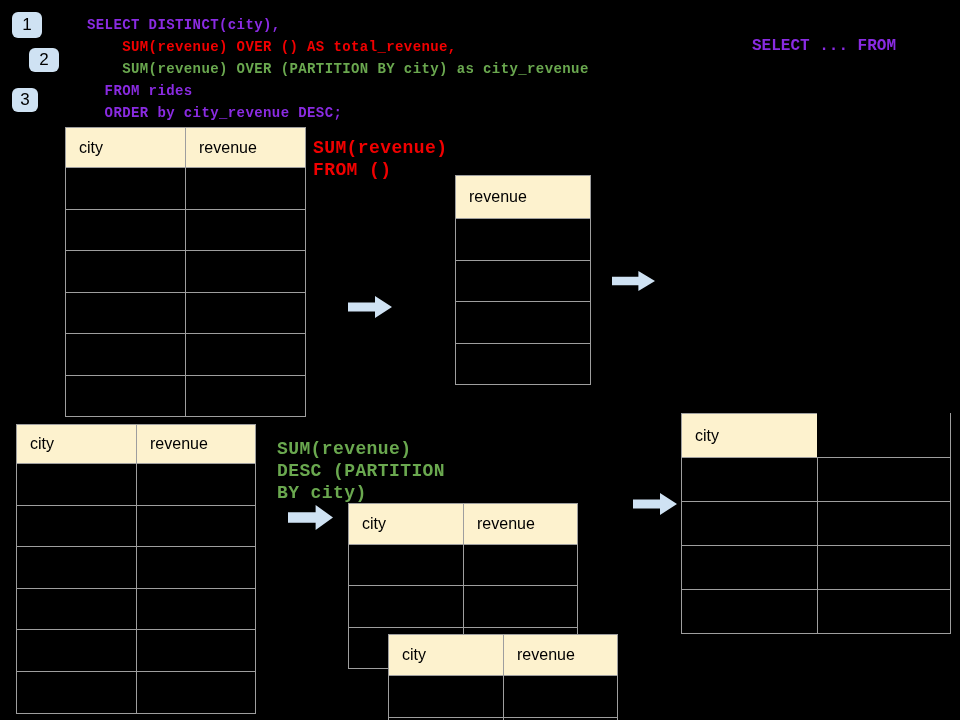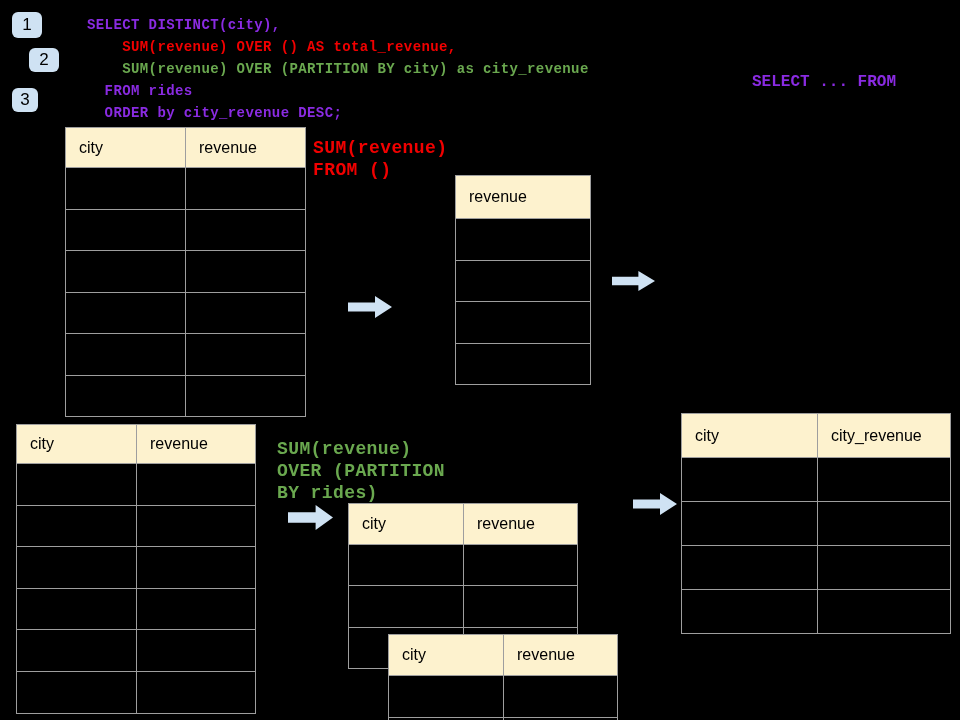--- a/index.html
+++ b/index.html
@@ -13,21 +13,21 @@
     font-family: "Liberation Sans", sans-serif;
   }
   
   .code-block, .side-note, .annotation {
     position: absolute;
     font-family: "Liberation Mono", monospace;
     font-weight: bold;
     white-space: pre;
   }
   .code-line { font-size: 14px; line-height: 22px; letter-spacing: 0.4px; }
-  .side-note-line { font-size: 16px; line-height: 22px; margin-top: 36px; }
+  .side-note-line { font-size: 16px; line-height: 22px; }
   .annotation-line { font-size: 18px; line-height: 22px; letter-spacing: 0.4px; }
   
   .badge {
     position: absolute;
     border-radius: 6px;
     display: flex;
     align-items: center;
     justify-content: center;
     font-family: "Liberation Sans", sans-serif;
     font-size: 17px;
@@ -55,21 +55,21 @@
   .arrow svg { display: block; width: 100%; height: 100%; }
 </style>
 </head>
 <body>
 
 <div class="page">
   <div id="code-block" class="code-block" style="left: 87px; top: 14px;"><div class="code-line" style="color: rgb(138, 43, 226);">SELECT DISTINCT(city),</div><div class="code-line" style="color: rgb(241, 0, 0);">    SUM(revenue) OVER () AS total_revenue,</div><div class="code-line" style="color: rgb(106, 168, 79);">    SUM(revenue) OVER (PARTITION BY city) as city_revenue</div><div class="code-line" style="color: rgb(138, 43, 226);">  FROM rides</div><div class="code-line" style="color: rgb(138, 43, 226);">  ORDER by city_revenue DESC;</div></div>
   <div id="side-note" class="side-note" style="left: 752px; top: 35px; color: rgb(138, 43, 226);"><div class="side-note-line">SELECT ... FROM</div></div>
   <div id="annotations">
       <div class="annotation" style="left: 313px; top: 137px; color: rgb(241, 0, 0);"><div class="annotation-line">SUM(revenue)</div><div class="annotation-line">FROM ()</div></div>
-      <div class="annotation" style="left: 277px; top: 438px; color: rgb(106, 168, 79);"><div class="annotation-line">SUM(revenue)</div><div class="annotation-line">OVER (PARTITION</div><div class="annotation-line">BY rides)</div></div>
+      <div class="annotation" style="left: 277px; top: 438px; color: rgb(106, 168, 79);"><div class="annotation-line">SUM(revenue)</div><div class="annotation-line">DESC (PARTITION</div><div class="annotation-line">BY city)</div></div>
     </div>
   <div id="badges">
       <div class="badge" style="left: 12px; top: 12px; width: 30px; height: 26px; background: rgb(207, 226, 243); color: rgb(0, 0, 0);">1</div>
       <div class="badge" style="left: 29px; top: 48px; width: 30px; height: 24px; background: rgb(207, 226, 243); color: rgb(0, 0, 0);">2</div>
       <div class="badge" style="left: 12px; top: 88px; width: 26px; height: 24px; background: rgb(207, 226, 243); color: rgb(0, 0, 0);">3</div>
     </div>
   <div id="tables">
       <div class="tbl" style="left: 65px; top: 127px; width: 240px; border-right: 1px solid rgb(158, 158, 158); border-bottom: 1px solid rgb(158, 158, 158);">
         <div class="tr">
           <div class="cell th" style="width: 120px; height: 40px; background: rgb(253, 242, 206); border-color: rgb(158, 158, 158);">
@@ -195,23 +195,20 @@
         <div class="tr">
           <div class="cell td" style="width: 115px; height: 42px; background: rgb(0, 0, 0); border-color: rgb(158, 158, 158);"></div>
           <div class="cell td" style="width: 114px; height: 42px; background: rgb(0, 0, 0); border-color: rgb(158, 158, 158);"></div>
         </div>
       </div>
       <div class="tbl" style="left: 681px; top: 413px; width: 269px; border-right: 1px solid rgb(158, 158, 158); border-bottom: 1px solid rgb(158, 158, 158);">
         <div class="tr">
           <div class="cell th" style="width: 136px; height: 44px; background: rgb(253, 242, 206); border-color: rgb(158, 158, 158);">
             <span>city</span>
           </div>
-          <div class="cell th" style="width: 133px; height: 44px; background: rgb(253, 242, 206); border-color: rgb(158, 158, 158);">
-            <span>city_revenue</span>
-          </div>
         </div>
         <div class="tr">
           <div class="cell td" style="width: 136px; height: 44px; background: rgb(0, 0, 0); border-color: rgb(158, 158, 158);"></div>
           <div class="cell td" style="width: 133px; height: 44px; background: rgb(0, 0, 0); border-color: rgb(158, 158, 158);"></div>
         </div>
         <div class="tr">
           <div class="cell td" style="width: 136px; height: 44px; background: rgb(0, 0, 0); border-color: rgb(158, 158, 158);"></div>
           <div class="cell td" style="width: 133px; height: 44px; background: rgb(0, 0, 0); border-color: rgb(158, 158, 158);"></div>
         </div>
         <div class="tr">

